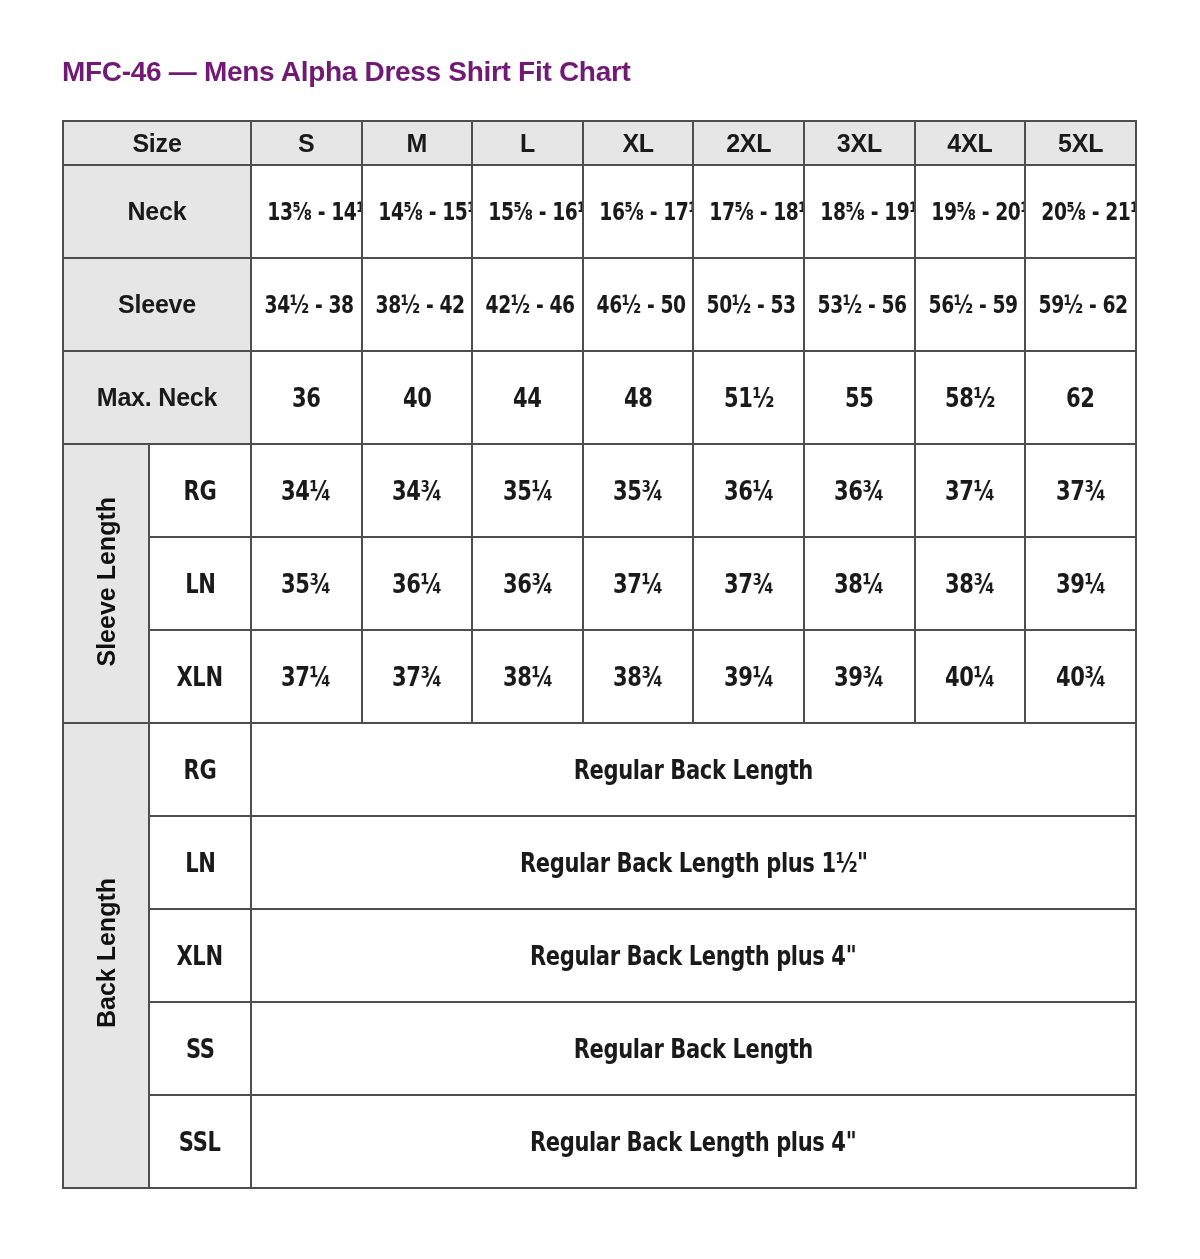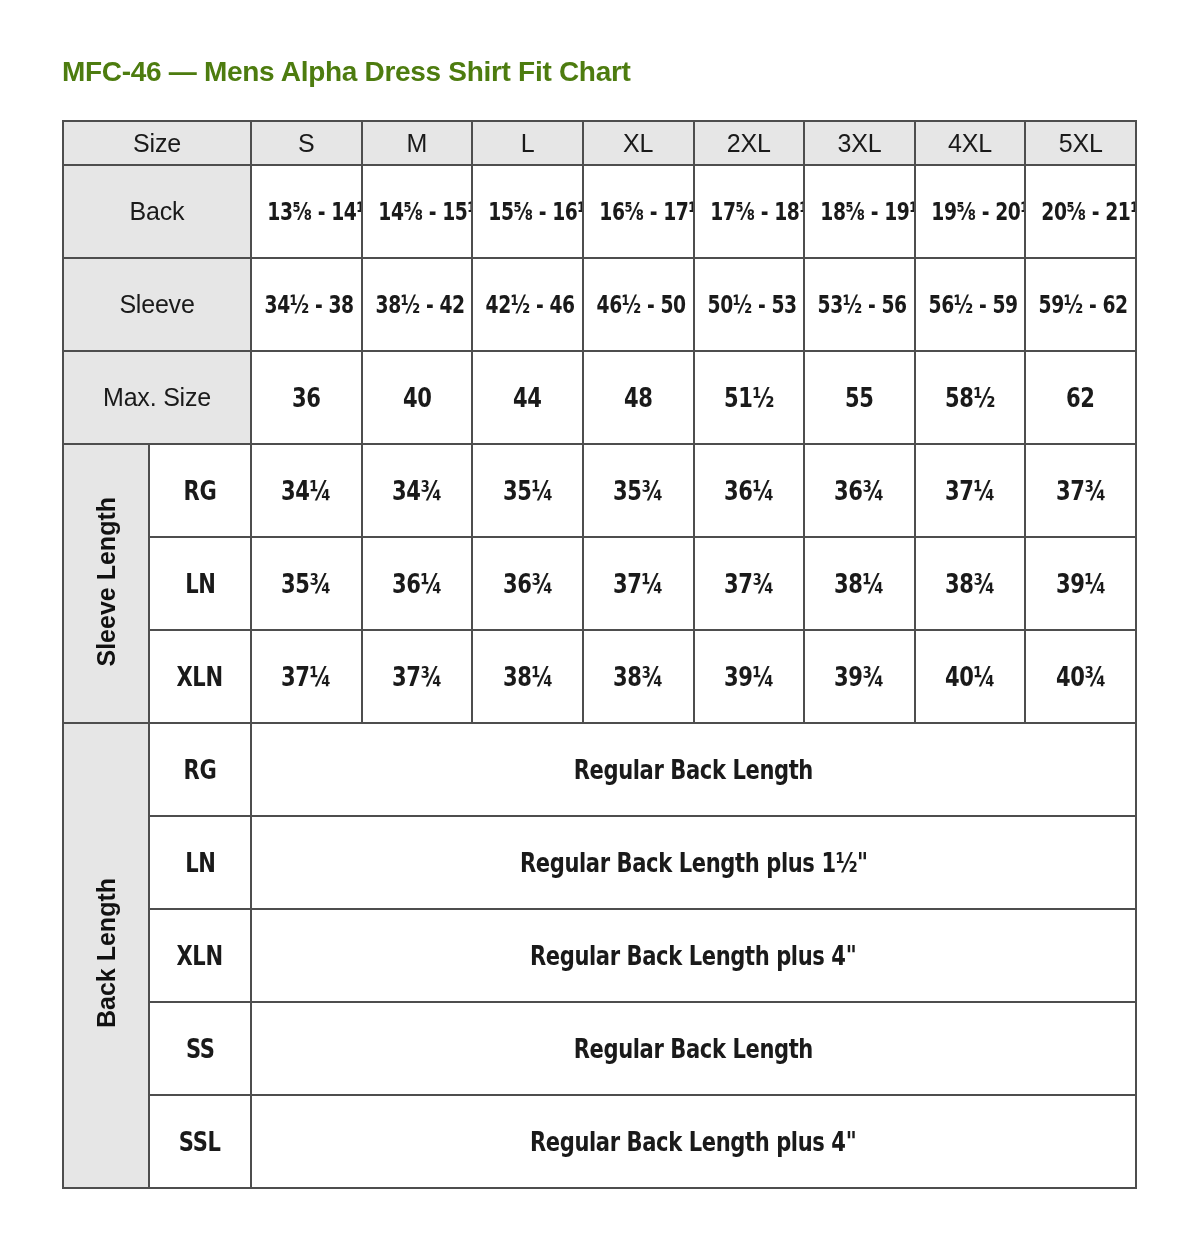--- a/index.html
+++ b/index.html
@@ -7,38 +7,38 @@
   body {
     width: 1200px; height: 1259px;
     background: #ffffff;
     color: #1a1a1a;
     font-family: "Liberation Sans", "DejaVu Sans", sans-serif;
     position: relative;
   }
   .title {
     position: absolute; left: 62px; top: 56px; margin: 0;
     font-size: 28px; font-weight: 700; letter-spacing: -0.3px;
-    color: #4d7c0f;
+    color: #701a75;
   }
   table.fit {
     position: absolute; left: 62px; top: 120px;
     width: 1075px;
     border-collapse: collapse; table-layout: fixed;
   }
   table.fit td {
     border: 2px solid #4e4e4e;
     text-align: center; vertical-align: middle;
     padding: 0; overflow: hidden;
   }
   .c-group { width: 86px; }
   .c-code  { width: 102px; }
   tr.r-hdr { height: 44px; }
   tr.r     { height: 93px; }
   .gray { background: #e6e6e6; }
-  .lbl  { font-weight: 400; font-size: 25px; letter-spacing: -0.2px; }
+  .lbl  { font-weight: 700; font-size: 25px; letter-spacing: -0.2px; }
   .cv {
     display: inline-block; white-space: nowrap;
     font-family: "DejaVu Sans", sans-serif;
     font-weight: 700; font-size: 27px; letter-spacing: -0.5px;
     transform: scaleX(0.78); transform-origin: 50% 50%;
   }
   .cv.sm { font-size: 24px; }
   .vtext {
     display: inline-block; white-space: nowrap;
     writing-mode: vertical-rl; transform: rotate(180deg);
@@ -71,21 +71,21 @@
     <td class="gray lbl">M</td>
     <td class="gray lbl">L</td>
     <td class="gray lbl">XL</td>
     <td class="gray lbl">2XL</td>
     <td class="gray lbl">3XL</td>
     <td class="gray lbl">4XL</td>
     <td class="gray lbl">5XL</td>
   </tr>
 
   <tr class="r">
-    <td colspan="2" class="gray lbl">Back</td>
+    <td colspan="2" class="gray lbl">Neck</td>
     <td><span class="cv sm">13⅝ - 14½</span></td>
     <td><span class="cv sm">14⅝ - 15½</span></td>
     <td><span class="cv sm">15⅝ - 16½</span></td>
     <td><span class="cv sm">16⅝ - 17½</span></td>
     <td><span class="cv sm">17⅝ - 18½</span></td>
     <td><span class="cv sm">18⅝ - 19½</span></td>
     <td><span class="cv sm">19⅝ - 20½</span></td>
     <td><span class="cv sm">20⅝ - 21½</span></td>
   </tr>
 
@@ -95,21 +95,21 @@
     <td><span class="cv sm">38½ - 42</span></td>
     <td><span class="cv sm">42½ - 46</span></td>
     <td><span class="cv sm">46½ - 50</span></td>
     <td><span class="cv sm">50½ - 53</span></td>
     <td><span class="cv sm">53½ - 56</span></td>
     <td><span class="cv sm">56½ - 59</span></td>
     <td><span class="cv sm">59½ - 62</span></td>
   </tr>
 
   <tr class="r">
-    <td colspan="2" class="gray lbl">Max. Size</td>
+    <td colspan="2" class="gray lbl">Max. Neck</td>
     <td><span class="cv">36</span></td>
     <td><span class="cv">40</span></td>
     <td><span class="cv">44</span></td>
     <td><span class="cv">48</span></td>
     <td><span class="cv">51½</span></td>
     <td><span class="cv">55</span></td>
     <td><span class="cv">58½</span></td>
     <td><span class="cv">62</span></td>
   </tr>
 

